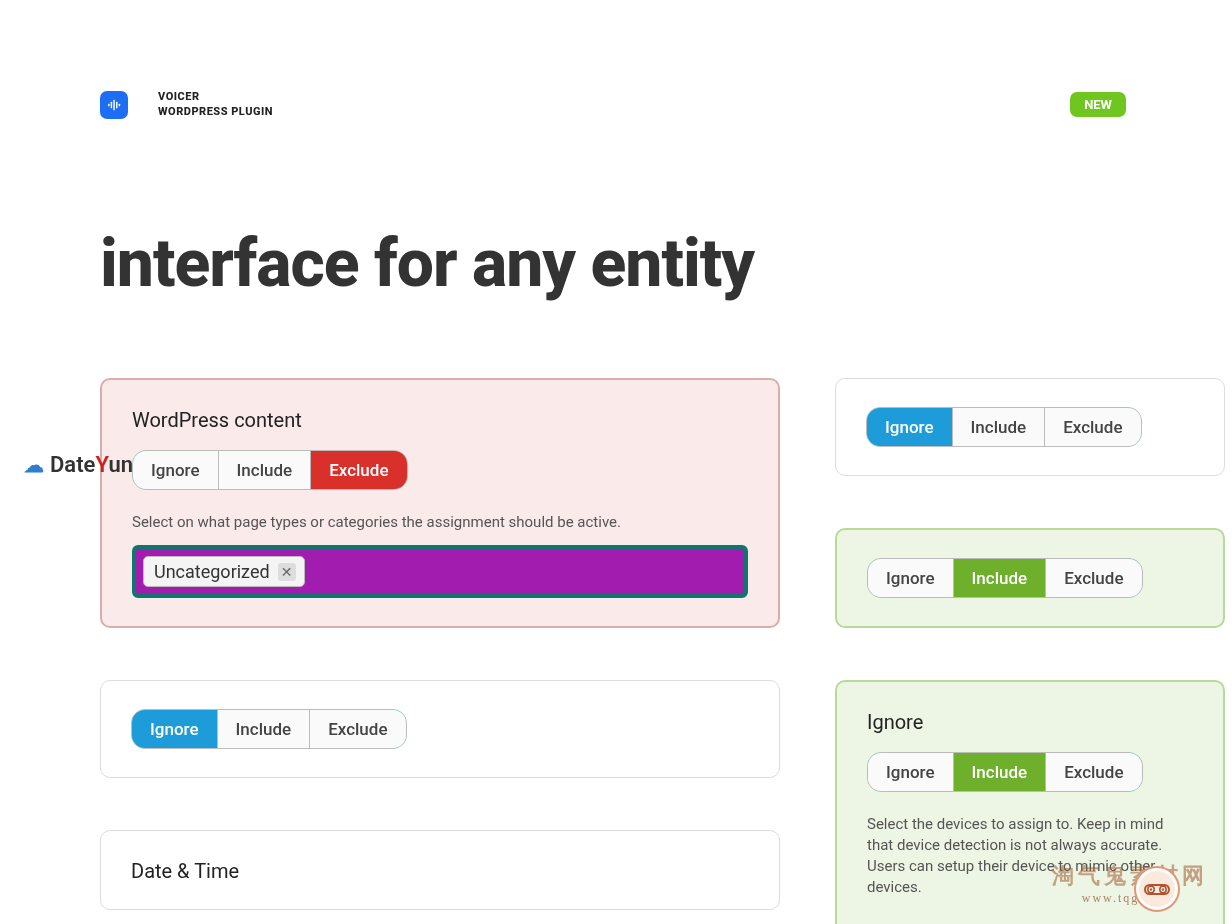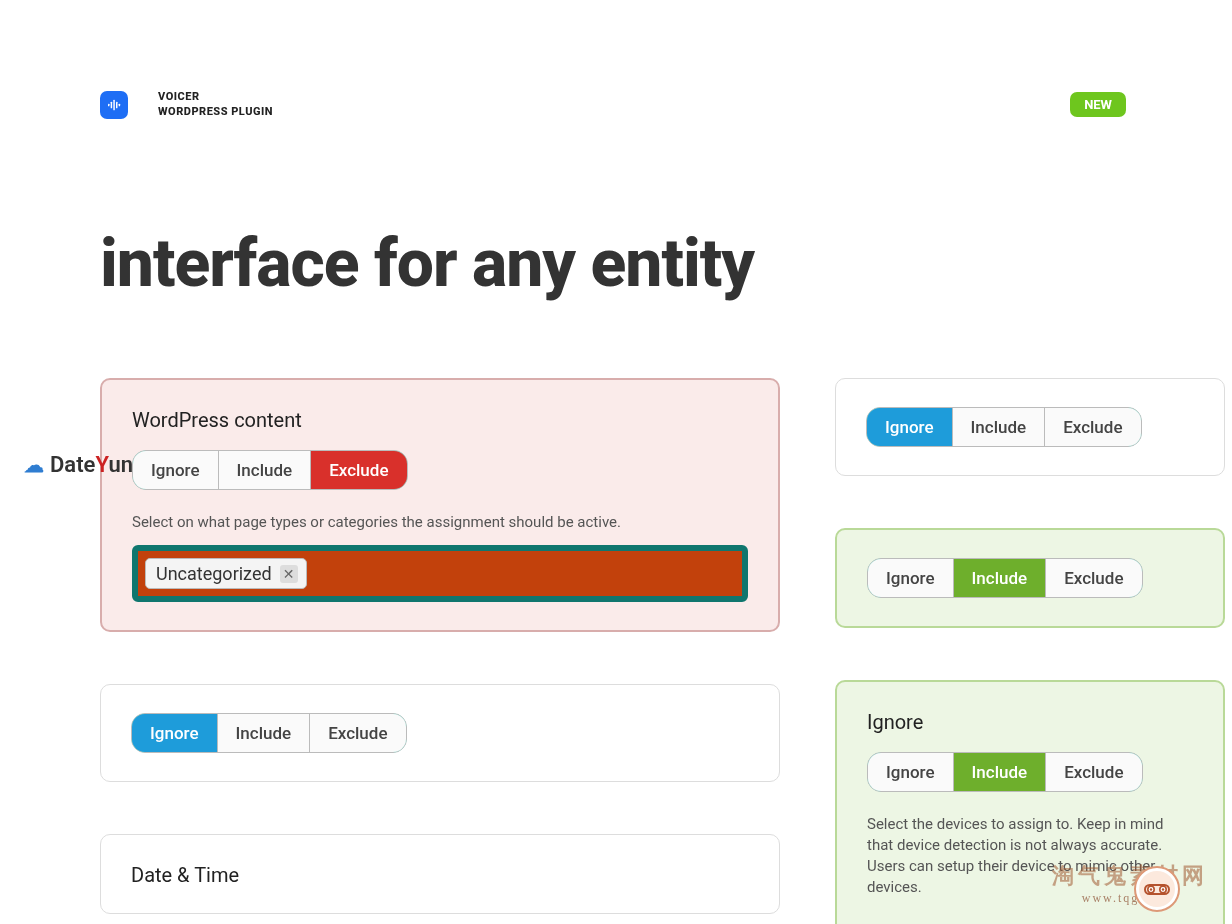--- a/index.html
+++ b/index.html
@@ -49,21 +49,21 @@
     font-family: inherit;
   }
   .seg button:last-child { border-right: none; }
   .seg button.active-blue { background: #1e9cda; color: #fff; }
   .seg button.active-red  { background: #d9302b; color: #fff; }
   .seg button.active-green{ background: #6eaf2c; color: #fff; }
   .helper {
     font-size: 15px; color: #555; margin-top: 22px; margin-bottom: 12px; line-height: 1.4;
   }
   .tag-input {
-    background: #c2410c; border: 6px solid #0f766e; border-radius: 6px; padding: 7px;
+    background: #a21caf; border: 4px solid #0f766e; border-radius: 6px; padding: 7px;
     display: flex; align-items: center; gap: 6px;
   }
   .chip {
     display: inline-flex; align-items: center; gap: 8px;
     background: #f4f4f4; border: 1px solid #bbb; border-radius: 5px;
     padding: 4px 8px 4px 10px; font-size: 18px; color: #333;
   }
   .chip .close {
     width: 18px; height: 18px; border-radius: 3px; background: #ddd;
     display: inline-flex; align-items: center; justify-content: center;

